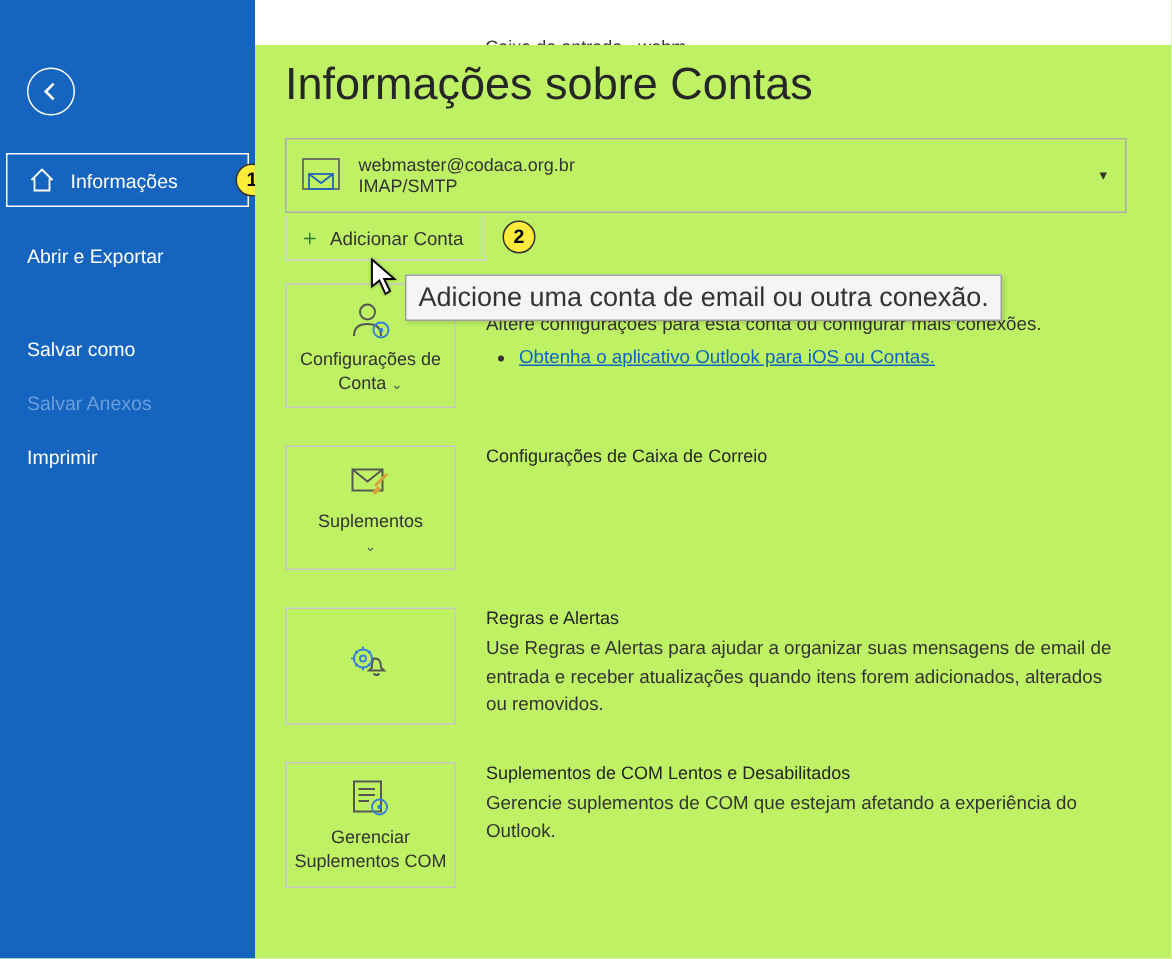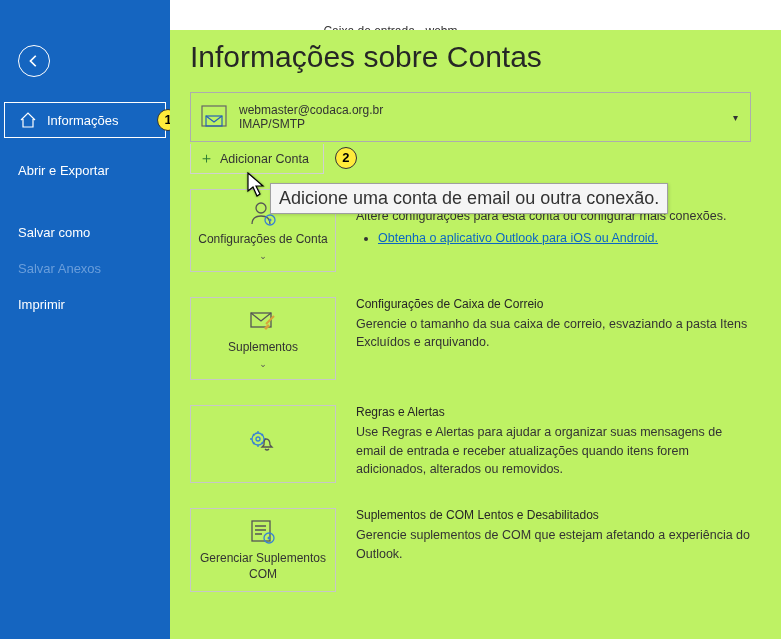--- a/index.html
+++ b/index.html
@@ -18,21 +18,21 @@
   .page-title { font-size: 30px; font-weight: 300; color: #262626; margin-bottom: 18px; }
   .account-box { border: 1px solid #adadad; height: 50px; display: flex; align-items: center; padding: 0 12px 0 8px; cursor: pointer; position: relative; margin-bottom: 2px; justify-content: flex-end; }
   .account-icon { width: 30px; height: 30px; margin-right: 10px; }
   .account-text { flex: 1; }
   .account-text .line1 { font-size: 12px; color: #333; }
   .account-text .line2 { font-size: 12px; color: #333; }
   .dropdown-arrow { font-size: 10px; color: #333; }
   .add-account-btn { height: 30px; border: 1px solid #d0d0d0; border-top: none; display: inline-flex; align-items: center; padding: 0 14px 0 8px; font-size: 12.5px; cursor: pointer; color: #333; position: relative; }
   .add-account-btn .plus { color: #2e7d32; font-size: 15px; margin-right: 6px; font-weight: 400; }
   .section { display: flex; margin-top: 25px; }
-  .card { width: 146px; min-height: 78px; border: 1px solid #c7c7c7; display: flex; flex-direction: column; align-items: center; justify-content: center; padding: 8px 4px; cursor: pointer; margin-right: 20px; flex-shrink: 0; }
+  .card { width: 114px; min-height: 78px; border: 1px solid #c7c7c7; display: flex; flex-direction: column; align-items: center; justify-content: center; padding: 8px 4px; cursor: pointer; margin-right: 20px; flex-shrink: 0; }
   .card .card-icon { width: 30px; height: 30px; margin-bottom: 4px; }
   .card .card-label { font-size: 12px; color: #333; text-align: center; line-height: 1.3; }
   .card .chev { font-size: 9px; color: #555; margin-top: 2px; }
   .section-content { flex: 1; }
   .section-title { font-size: 12px; font-weight: 400; color: #262626; margin-bottom: 4px; }
   .section-desc { font-size: 12.5px; color: #333; line-height: 1.45; }
   .section-desc .link { color: #0b66c3; text-decoration: underline; cursor: pointer; }
   .section-desc ul { list-style: disc; margin-left: 22px; margin-top: 4px; }
   .callout { display: inline-block; background: #ffeb3b; width: 22px; height: 22px; border-radius: 50%; border: 1px solid #333; text-align: center; line-height: 20px; font-size: 13px; font-weight: 600; color: #000; position: absolute; }
   .tooltip-box { position: absolute; border: 1px solid #9f9f9f; background: #f5f5f5; font-size: 18px; padding: 4px 8px; color: #333; box-shadow: 1px 1px 3px rgba(0,0,0,0.15); z-index: 10; }
@@ -110,21 +110,21 @@
             <circle cx="22" cy="22" r="1.5" fill="#3880d6"></circle>
           </svg>
       </span>
       <span class="card-label"><span>Configurações de Conta</span> <span class="chev">⌄</span></span>
     </div>
     <div class="section-content">
       <div class="section-title" style="visibility:hidden">Configurações de Conta</div>
       <div class="section-desc">
         <span>Altere configurações para esta conta ou configurar mais conexões.</span>
         <ul>
-            <li><span class="link">Obtenha o aplicativo Outlook para iOS ou Android.</span></li>
+            <li><span class="link">Obtenha o aplicativo Outlook para iOS ou Contas.</span></li>
           </ul>
       </div>
     </div>
 
     <div class="tooltip-box" style="left:80px; top:-6px;">Adicione uma conta de email ou outra conexão.</div>
   </div>
 
   
   <div class="section">
     <div class="card">
@@ -133,21 +133,20 @@
             <rect x="3" y="7" width="20" height="14" fill="none" stroke="#555" stroke-width="1.3"></rect>
             <path d="M3 7 L13 15 L23 7" fill="none" stroke="#555" stroke-width="1.3"></path>
             <path d="M18 18 L26 10" stroke="#d8a33a" stroke-width="2"></path>
             <path d="M16 22 L20 18 L22 20 L18 24 Z" fill="#d8a33a"></path>
           </svg>
       </span>
       <span class="card-label"><span>Suplementos</span><br><span class="chev">⌄</span></span>
     </div>
     <div class="section-content">
       <div class="section-title">Configurações de Caixa de Correio</div>
-      <div class="section-desc">Gerencie o tamanho da sua caixa de correio, esvaziando a pasta Itens Excluídos e arquivando.</div>
     </div>
   </div>
 
   
   <div class="section">
     <div class="card">
       <span class="card-icon">
         <svg viewBox="0 0 30 30">
             <circle cx="10" cy="12" r="6" fill="none" stroke="#3880d6" stroke-width="1.3"></circle>
             <circle cx="10" cy="12" r="2" fill="none" stroke="#3880d6" stroke-width="1.3"></circle>

